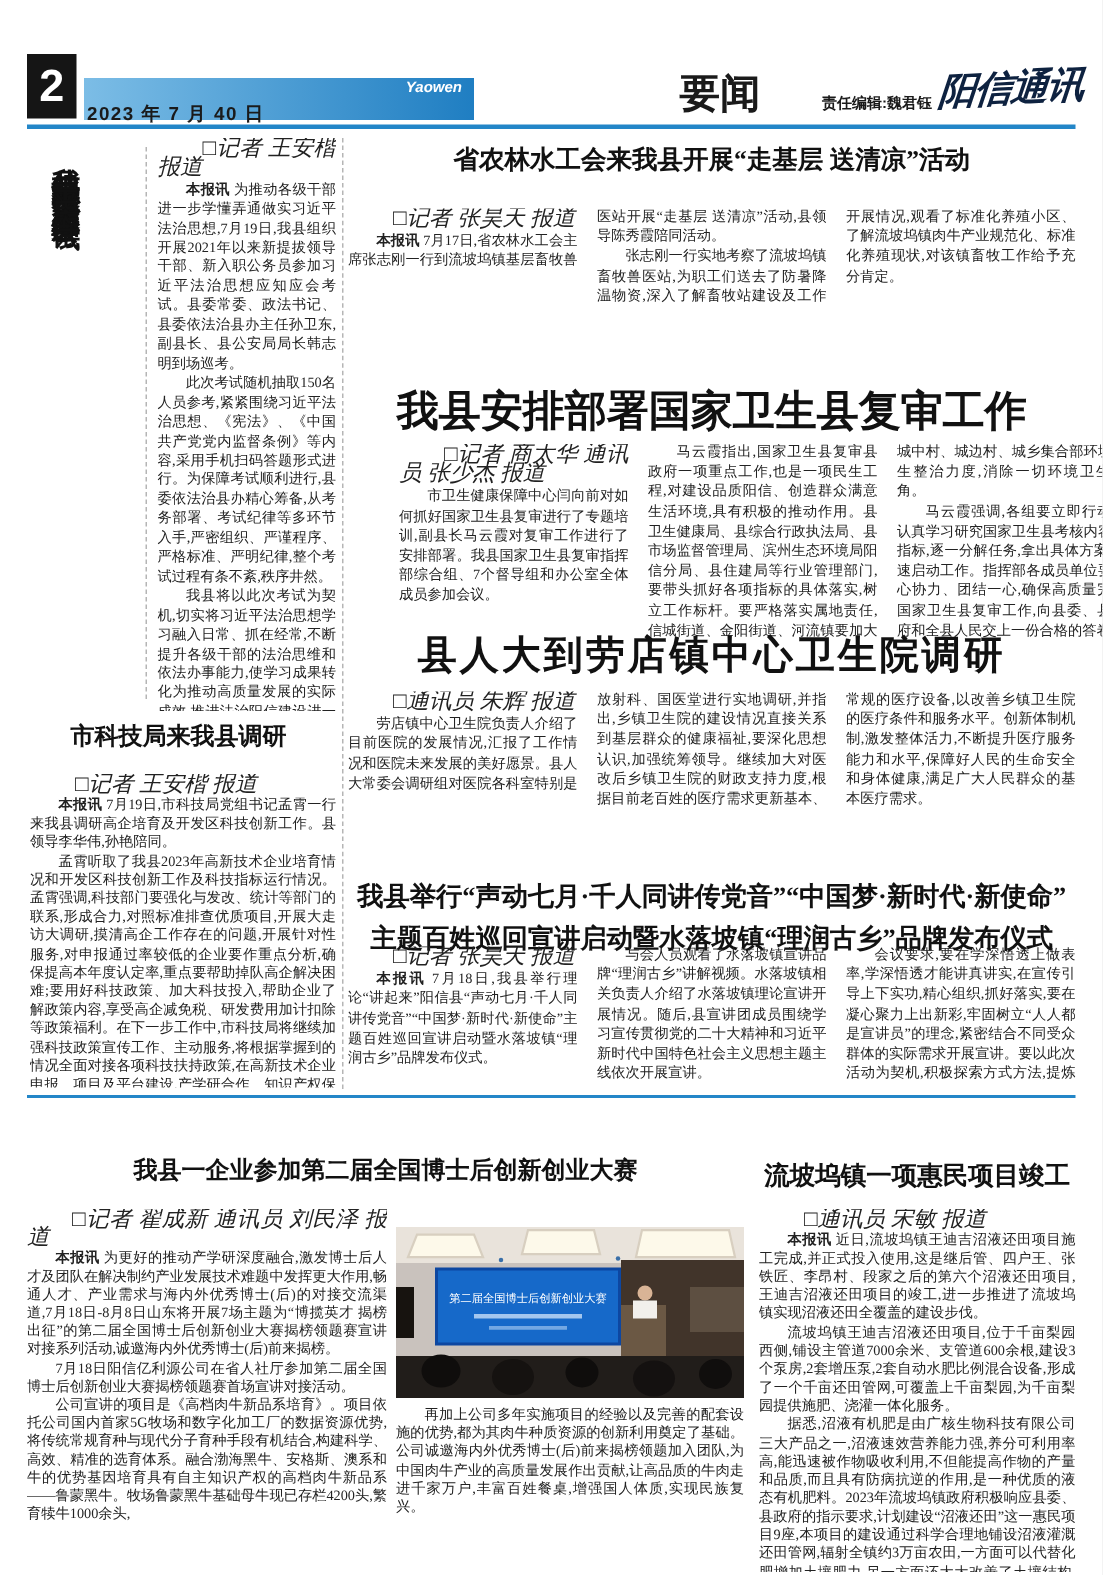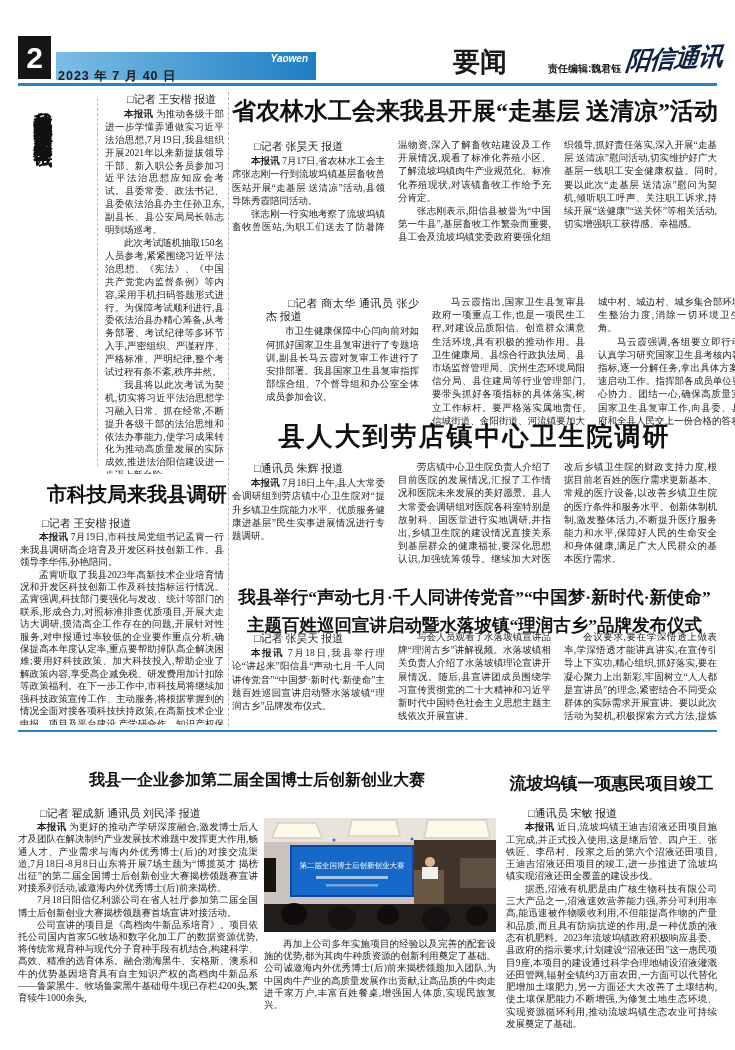--- a/index.html
+++ b/index.html
@@ -34,21 +34,21 @@
 
   
   .vdash { border-left:1px dashed #b5b5b5; width:0; }
 
   
   .headline { text-align:center; font-weight:bold; color:#111; white-space:nowrap; }
 
   
   .body { font-size:9.5px; line-height:13px; text-align:justify; overflow:hidden; color:#222; }
   .body p { text-indent:2em; margin:0; }
-  .body .byline { text-indent:2em; font-size:11px; padding:1px 0 2px 0; color:#222; }
+  .body .byline { text-indent:2em; font-size:15px; padding:1px 0 2px 0; color:#222;font-style:italic; }
   .cols3 { column-count:3; column-gap:13px; }
 
   
   .vtitle { writing-mode:vertical-rl; text-orientation:upright; font-weight:bold;
             font-size:19px; letter-spacing:2px; color:#111;
             font-family:"Liberation Sans","DejaVu Sans",sans-serif; }
 
   .photo-frame { left:264px; top:818px; width:232px; height:114px; overflow:hidden; }
 </style>
 </head>
@@ -68,55 +68,54 @@
   <div class="abs vdash" style="left:97px; top:98px; height:368px;"></div>
   <div class="abs body" style="left:105px; top:92px; width:119px; height:382px; line-height:12.9px;">
     <div class="byline">□记者 王安楷 报道</div>
     <div>
         <p><b>本报讯</b> 为推动各级干部进一步学懂弄通做实习近平法治思想,7月19日,我县组织开展2021年以来新提拔领导干部、新入职公务员参加习近平法治思想应知应会考试。县委常委、政法书记、县委依法治县办主任孙卫东,副县长、县公安局局长韩志明到场巡考。</p>
         <p>此次考试随机抽取150名人员参考,紧紧围绕习近平法治思想、《宪法》、《中国共产党党内监督条例》等内容,采用手机扫码答题形式进行。为保障考试顺利进行,县委依法治县办精心筹备,从考务部署、考试纪律等多环节入手,严密组织、严谨程序、严格标准、严明纪律,整个考试过程有条不紊,秩序井然。</p>
         <p>我县将以此次考试为契机,切实将习近平法治思想学习融入日常、抓在经常,不断提升各级干部的法治思维和依法办事能力,使学习成果转化为推动高质量发展的实际成效,推进法治阳信建设进一步迈上新台阶。</p>
       </div>
   </div>
 
-  <div class="abs headline" style="left:34px; top:481px; width:206px; font-size:20px;">市科技局来我县调研</div>
+  <div class="abs headline" style="left:16px; top:481px; width:206px; font-size:16px;">市科技局来我县调研</div>
   <div class="abs body" style="left:20px; top:516px; width:204px; height:209px; line-height:12.4px;">
     <div class="byline">□记者 王安楷 报道</div>
     <div>
         <p><b>本报讯</b> 7月19日,市科技局党组书记孟霄一行来我县调研高企培育及开发区科技创新工作。县领导李华伟,孙艳陪同。</p>
         <p>孟霄听取了我县2023年高新技术企业培育情况和开发区科技创新工作及科技指标运行情况。孟霄强调,科技部门要强化与发改、统计等部门的联系,形成合力,对照标准排查优质项目,开展大走访大调研,摸清高企工作存在的问题,开展针对性服务,对申报通过率较低的企业要作重点分析,确保提高本年度认定率,重点要帮助掉队高企解决困难;要用好科技政策、加大科技投入,帮助企业了解政策内容,享受高企减免税、研发费用加计扣除等政策福利。在下一步工作中,市科技局将继续加强科技政策宣传工作、主动服务,将根据掌握到的情况全面对接各项科技扶持政策,在高新技术企业申报、项目及平台建设,产学研合作、知识产权保护等方面为企业提供全方位的服务和支持,进一步助推企业创新发展,提升自主创新水平。</p>
       </div>
   </div>
 
   <div class="abs vdash" style="left:228px; top:92px; height:634px;"></div>
 
-  <div class="abs headline" style="left:232px; top:95px; width:485px; font-size:24px;">省农林水工会来我县开展“走基层 送清凉”活动</div>
+  <div class="abs headline" style="left:232px; top:95px; width:485px; font-size:17px;">省农林水工会来我县开展“走基层 送清凉”活动</div>
   <div class="abs body cols3" style="left:232px; top:139px; width:485px; height:108px; line-height:13.2px;">
     <div class="byline">□记者 张昊天 报道</div>
     <div>
         <p><b>本报讯</b> 7月17日,省农林水工会主席张志刚一行到流坡坞镇基层畜牧兽医站开展“走基层 送清凉”活动,县领导陈秀霞陪同活动。</p>
         <p>张志刚一行实地考察了流坡坞镇畜牧兽医站,为职工们送去了防暑降温物资,深入了解畜牧站建设及工作开展情况,观看了标准化养殖小区、了解流坡坞镇肉牛产业规范化、标准化养殖现状,对该镇畜牧工作给予充分肯定。</p>
-        <p>张志刚表示,阳信县被誉为“中国第一牛县”,基层畜牧工作繁杂而重要,县工会及流坡坞镇党委政府要强化组织领导,抓好责任落实,深入开展“走基层 送清凉”慰问活动,切实维护好广大基层一线职工安全健康权益。同时,要以此次“走基层 送清凉”慰问为契机,倾听职工呼声、关注职工诉求,持续开展“送健康”“送关怀”等相关活动,切实增强职工获得感、幸福感。</p>
       </div>
   </div>
 
+  <div class="abs headline" style="left:232px; top:255px; width:485px; font-size:28px;">我县安排部署国家卫生县复审工作</div>
   <div class="abs body cols3" style="left:232px; top:296px; width:485px; height:151px; line-height:13.2px;margin-left:34px;">
     <div class="byline">□记者 商太华 通讯员 张少杰 报道</div>
     <div>
         <p>市卫生健康保障中心闫向前对如何抓好国家卫生县复审进行了专题培训,副县长马云霞对复审工作进行了安排部署。我县国家卫生县复审指挥部综合组、7个督导组和办公室全体成员参加会议。</p>
         <p>马云霞指出,国家卫生县复审县政府一项重点工作,也是一项民生工程,对建设品质阳信、创造群众满意生活环境,具有积极的推动作用。县卫生健康局、县综合行政执法局、县市场监督管理局、滨州生态环境局阳信分局、县住建局等行业管理部门,要带头抓好各项指标的具体落实,树立工作标杆。要严格落实属地责任,信城街道、金阳街道、河流镇要加大城中村、城边村、城乡集合部环境卫生整治力度,消除一切环境卫生死角。</p>
         <p>马云霞强调,各组要立即行动、认真学习研究国家卫生县考核内容和指标,逐一分解任务,拿出具体方案,迅速启动工作。指挥部各成员单位要齐心协力、团结一心,确保高质量完成国家卫生县复审工作,向县委、县政府和全县人民交上一份合格的答卷。</p>
       </div>
   </div>
 
   <div class="abs headline" style="left:232px; top:419px; width:485px; font-size:26px; letter-spacing:2px;">县人大到劳店镇中心卫生院调研</div>
   <div class="abs body cols3" style="left:232px; top:461px; width:485px; height:106px; line-height:13.2px;">
     <div class="byline">□通讯员 朱辉 报道</div>
     <div>
-        <p><b>本报讯</b> 7月18日上午,县人大常委会调研组到劳店镇中心卫生院对“提升乡镇卫生院能力水平、优质服务健康进基层”民生实事进展情况进行专题调研。</p>
         <p>劳店镇中心卫生院负责人介绍了目前医院的发展情况,汇报了工作情况和医院未来发展的美好愿景。县人大常委会调研组对医院各科室特别是放射科、国医堂进行实地调研,并指出,乡镇卫生院的建设情况直接关系到基层群众的健康福祉,要深化思想认识,加强统筹领导。继续加大对医改后乡镇卫生院的财政支持力度,根据目前老百姓的医疗需求更新基本、常规的医疗设备,以改善乡镇卫生院的医疗条件和服务水平。创新体制机制,激发整体活力,不断提升医疗服务能力和水平,保障好人民的生命安全和身体健康,满足广大人民群众的基本医疗需求。</p>
       </div>
   </div>
 
   <div class="abs headline" style="left:232px; top:583px; width:485px; font-size:17.5px; line-height:1.6;">
     <div>我县举行“声动七月·千人同讲传党音”“中国梦·新时代·新使命”</div>
     <div>主题百姓巡回宣讲启动暨水落坡镇“理润古乡”品牌发布仪式</div>
   </div>
   <div class="abs body cols3" style="left:232px; top:631px; width:485px; height:96px; line-height:13.2px;">
     <div class="byline">□记者 张昊天 报道</div>
@@ -172,17 +171,18 @@
     <div>
         <p>再加上公司多年实施项目的经验以及完善的配套设施的优势,都为其肉牛种质资源的创新利用奠定了基础。公司诚邀海内外优秀博士(后)前来揭榜领题加入团队,为中国肉牛产业的高质量发展作出贡献,让高品质的牛肉走进千家万户,丰富百姓餐桌,增强国人体质,实现民族复兴。</p>
       </div>
   </div>
 
   <div class="abs headline" style="left:506px; top:772px; width:211px; font-size:17px;">流坡坞镇一项惠民项目竣工</div>
   <div class="abs body" style="left:506px; top:806px; width:211px; height:242px; line-height:12.3px;">
     <div class="byline">□通讯员 宋敏 报道</div>
     <div>
         <p><b>本报讯</b> 近日,流坡坞镇王迪吉沼液还田项目施工完成,并正式投入使用,这是继后管、四户王、张铁匠、李昂村、段家之后的第六个沼液还田项目,王迪吉沼液还田项目的竣工,进一步推进了流坡坞镇实现沼液还田全覆盖的建设步伐。</p>
+        <p>流坡坞镇王迪吉沼液还田项目,位于千亩梨园西侧,铺设主管道7000余米、支管道600余根,建设3个泵房,2套增压泵,2套自动水肥比例混合设备,形成了一个千亩还田管网,可覆盖上千亩梨园,为千亩梨园提供施肥、浇灌一体化服务。</p>
         <p>据悉,沼液有机肥是由广核生物科技有限公司三大产品之一,沼液速效营养能力强,养分可利用率高,能迅速被作物吸收利用,不但能提高作物的产量和品质,而且具有防病抗逆的作用,是一种优质的液态有机肥料。2023年流坡坞镇政府积极响应县委、县政府的指示要求,计划建设“沼液还田”这一惠民项目9座,本项目的建设通过科学合理地铺设沼液灌溉还田管网,辐射全镇约3万亩农田,一方面可以代替化肥增加土壤肥力,另一方面还大大改善了土壤结构,使土壤保肥能力不断增强,为修复土地生态环境、实现资源循环利用,推动流坡坞镇生态农业可持续发展奠定了基础。</p>
       </div>
   </div>
 
 </div>
 
 </body></html>

